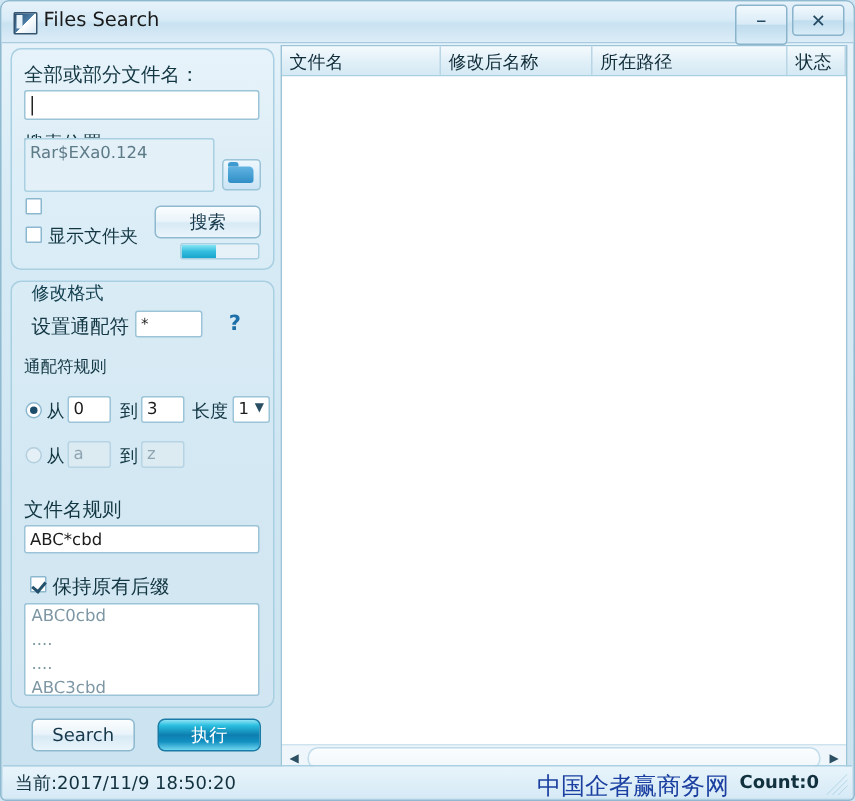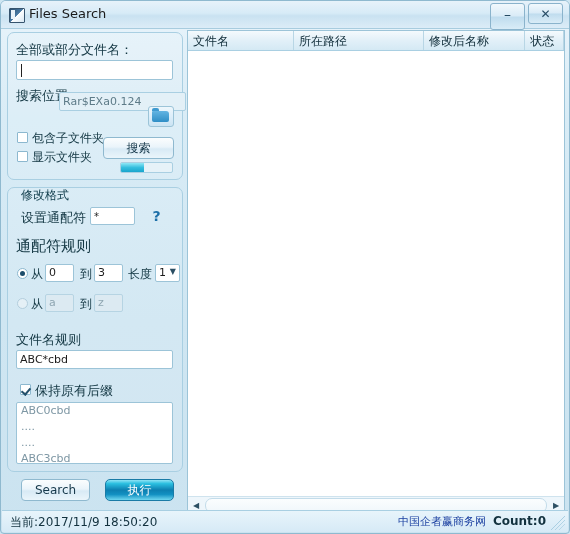--- a/index.html
+++ b/index.html
@@ -203,21 +203,21 @@
 
   
   .statusbar{
     position:absolute;left:1px;bottom:1px;width:566px;height:22px;
     box-sizing:border-box;
     background:linear-gradient(180deg,#e8f4fb 0%,#d6eaf6 100%);
     border-top:1px solid #a9cfe2;
     display:flex;align-items:center;padding-left:12px;
   }
   .sb-left{position:absolute;left:8px;top:3px;font-size:12px;color:#12313e;white-space:nowrap;}
-  .sb-brand{position:absolute;right:82px;top:3px;font-size:11px;color:#1a3fa0;white-space:nowrap;}
+  .sb-brand{position:absolute;right:82px;top:3px;font-size:16px;color:#1a3fa0;white-space:nowrap;}
   .sb-count{position:absolute;right:22px;top:3px;font-size:12px;color:#12313e;white-space:nowrap;font-weight:bold;}
   .sb-grip{position:absolute;right:3px;bottom:2px;width:14px;height:14px;
     background:linear-gradient(135deg,transparent 48%,#a9cfe2 50%,transparent 52%),
                linear-gradient(135deg,transparent 62%,#a9cfe2 64%,transparent 66%),
                linear-gradient(135deg,transparent 76%,#a9cfe2 78%,transparent 80%);
   }
 </style>
 </head>
 <body>
 
@@ -233,41 +233,40 @@
   </div>
 
   <div class="left-panel">
 
     <div class="gbox" style="top:0px;height:148px;">
       <div class="lbl" style="left:8px;top:8px;font-size:13px;">全部或部分文件名：</div>
       <div class="tinput" style="left:8px;top:27px;width:157px;height:20px;">
         <div class="caret"></div>
       </div>
       <div class="lbl" style="left:8px;top:54px;font-size:13px;">搜索位置：</div>
-      <div class="tinput readonly" style="left:8px;top:59px;width:127px;height:19px;line-height:15px;margin-left:43px;">Rar$EXa0.124</div>
+      <div class="tinput readonly" style="left:8px;top:59px;width:127px;height:36px;line-height:15px;">Rar$EXa0.124</div>
       <div class="folder-btn" style="left:140px;top:73px;">
         <div class="folder-glyph"></div>
       </div>
       <div class="cbx" style="left:9px;top:99px;"></div>
-      <div class="lbl" style="left:24px;top:97px;">包含子文件夹</div>
       <div class="cbx" style="left:9px;top:118px;"></div>
       <div class="lbl" style="left:24px;top:116px;">显示文件夹</div>
       <div class="btn" style="left:95px;top:104px;width:71px;height:22px;">搜索</div>
       <div class="progress" style="left:112px;top:129px;width:53px;height:11px;">
         <div class="progress-fill" id="pbar" style="width: 45%;"></div>
       </div>
     </div>
 
     <div class="gbox" style="top:155px;height:285px;">
       <div class="gbox-title">修改格式</div>
       <div class="lbl" style="left:13px;top:21px;font-size:13px;">设置通配符</div>
       <div class="tinput" style="left:82px;top:19px;width:45px;height:18px;font-size:10px;line-height:15px;">*</div>
       <div class="help-btn" style="left:140px;top:19px;">?</div>
 
-      <div class="lbl" style="left:8px;top:49px;font-size:15px;">通配符规则</div>
+      <div class="lbl" style="left:8px;top:49px;font-size:11px;">通配符规则</div>
 
       <div class="rdo checked" style="left:9px;top:80px;"></div>
       <div class="lbl" style="left:23px;top:78px;">从</div>
       <div class="tinput" style="left:37px;top:76px;width:29px;height:18px;line-height:14px;">0</div>
       <div class="lbl" style="left:72px;top:78px;">到</div>
       <div class="tinput" style="left:86px;top:76px;width:29px;height:18px;line-height:14px;">3</div>
       <div class="lbl" style="left:120px;top:78px;">长度</div>
       <div class="combo" style="left:147px;top:76px;width:25px;height:18px;">
         <span class="val">1</span>
         <span class="arw">▼</span>
@@ -293,22 +292,22 @@
         </div>
     </div>
 
     <div class="btn" style="left:14px;top:447px;width:69px;height:22px;">Search</div>
     <div class="btn btn-exec" style="left:98px;top:447px;width:69px;height:22px;">执行</div>
   </div>
 
   <div class="right-panel">
     <div class="grid-header" id="grid-header">
         <div class="gh-cell" style="width: 110px;">文件名</div>
+        <div class="gh-cell" style="width: 105px;">修改后名称</div>
         <div class="gh-cell" style="width: 135px;">所在路径</div>
-        <div class="gh-cell" style="width: 105px;">修改后名称</div>
         <div class="gh-cell" style="width: 40px;">状态</div>
       </div>
     <div class="grid-body" id="grid-body"></div>
     <div class="hscroll">
       <div class="sb-arrow">◀</div>
       <div class="sb-track"></div>
       <div class="sb-arrow">▶</div>
     </div>
   </div>
 

